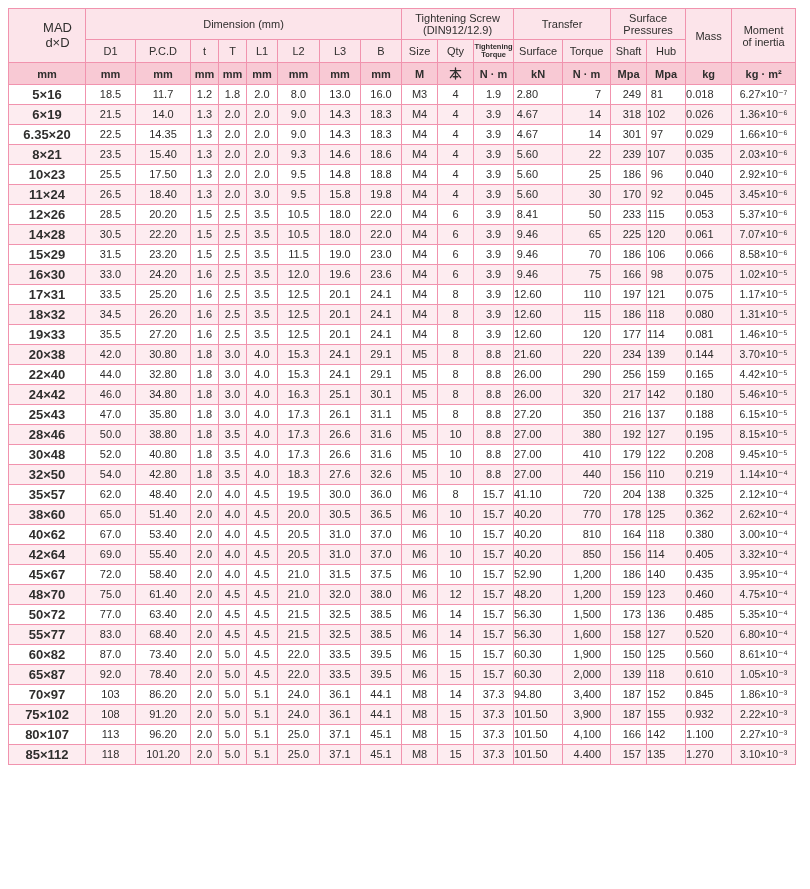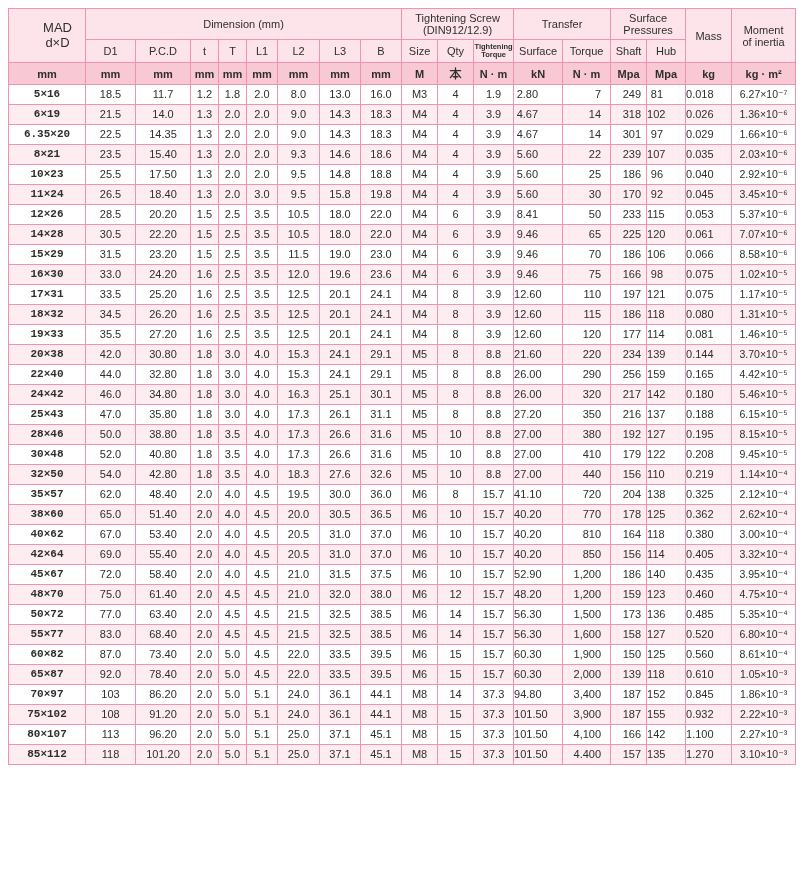--- a/index.html
+++ b/index.html
@@ -18,21 +18,21 @@
     overflow:hidden;white-space:nowrap;
   }
   thead th{background:#fce4ea;font-weight:normal;font-size:11px;white-space:pre-line;}
   thead tr.h-group th{height:30px;}
   thead tr.h-sub th{height:22px;}
   th.corner{font-weight:normal;font-size:13px;line-height:1.15;padding-left:21px;}
   th.tt-sub{font-size:7.5px;line-height:1.1;font-weight:bold;}
   tr.h-units th{background:#f8c9d4;font-weight:bold;font-size:11px;height:21px;}
   tbody td{height:19px;font-size:11px;line-height:1;}
   tbody tr:nth-child(even){background:#fdecf0;}
-  tbody td.c0{font-weight:bold;font-size:11px;font-family:Liberation Mono, monospace;}
+  tbody td.c0{font-weight:bold;font-size:13px;}
   tbody td.c12{text-align:right;padding-right:24px;}
   tbody td.c13{text-align:right;padding-right:9px;}
   tbody td.c14{text-align:right;padding-right:5px;margin-top:30px;}
   tbody td.c15{text-align:right;padding-right:22px;}
   tbody td.c16{text-align:center;padding-right:20px;}
   tbody td.c17{font-size:10.5px;margin-top:37px;}
   .kanji-svg{display:inline-block;vertical-align:-2px;}
 </style>
 </head>
 <body>

